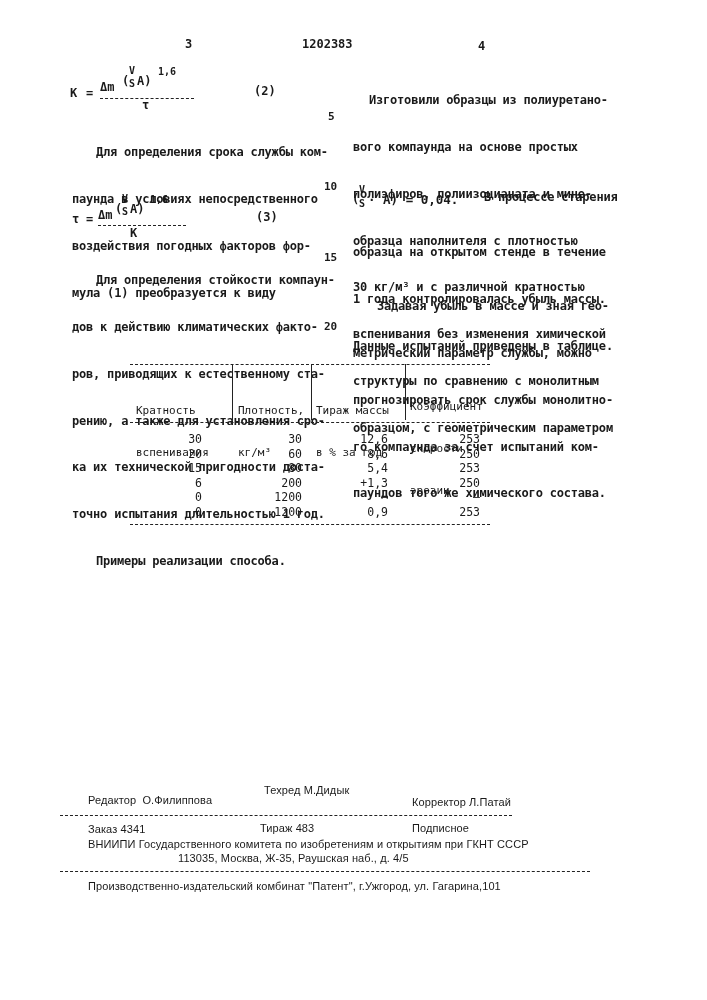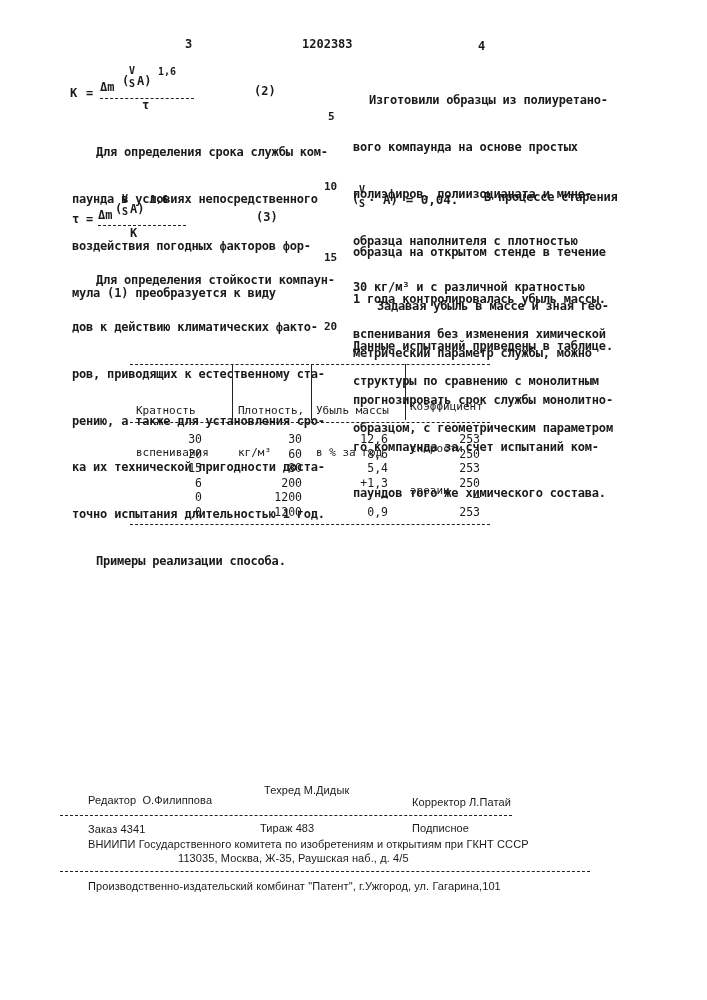--- a/index.html
+++ b/index.html
@@ -119,21 +119,21 @@
 
   <div class="tcell" style="left:6px;top:16px;">
     <div>Кратность</div>
     <div>вспенивания</div>
   </div>
   <div class="tcell" style="left:108px;top:16px;text-align:left;width:72px;">
     <div>Плотность,</div>
     <div>кг/м³</div>
   </div>
   <div class="tcell" style="left:186px;top:16px;">
-    <div>Убыль массы</div>
+    <div>Тираж массы</div>
     <div>в % за год</div>
   </div>
   <div class="tcell" style="left:280px;top:12px;">
     <div>Коэффициент</div>
     <div>скорости</div>
     <div>эрозии</div>
   </div>
 
   <div id="table-body">
       <div class="num" style="left: 12px; width: 60px; top: 72px;">30</div>

